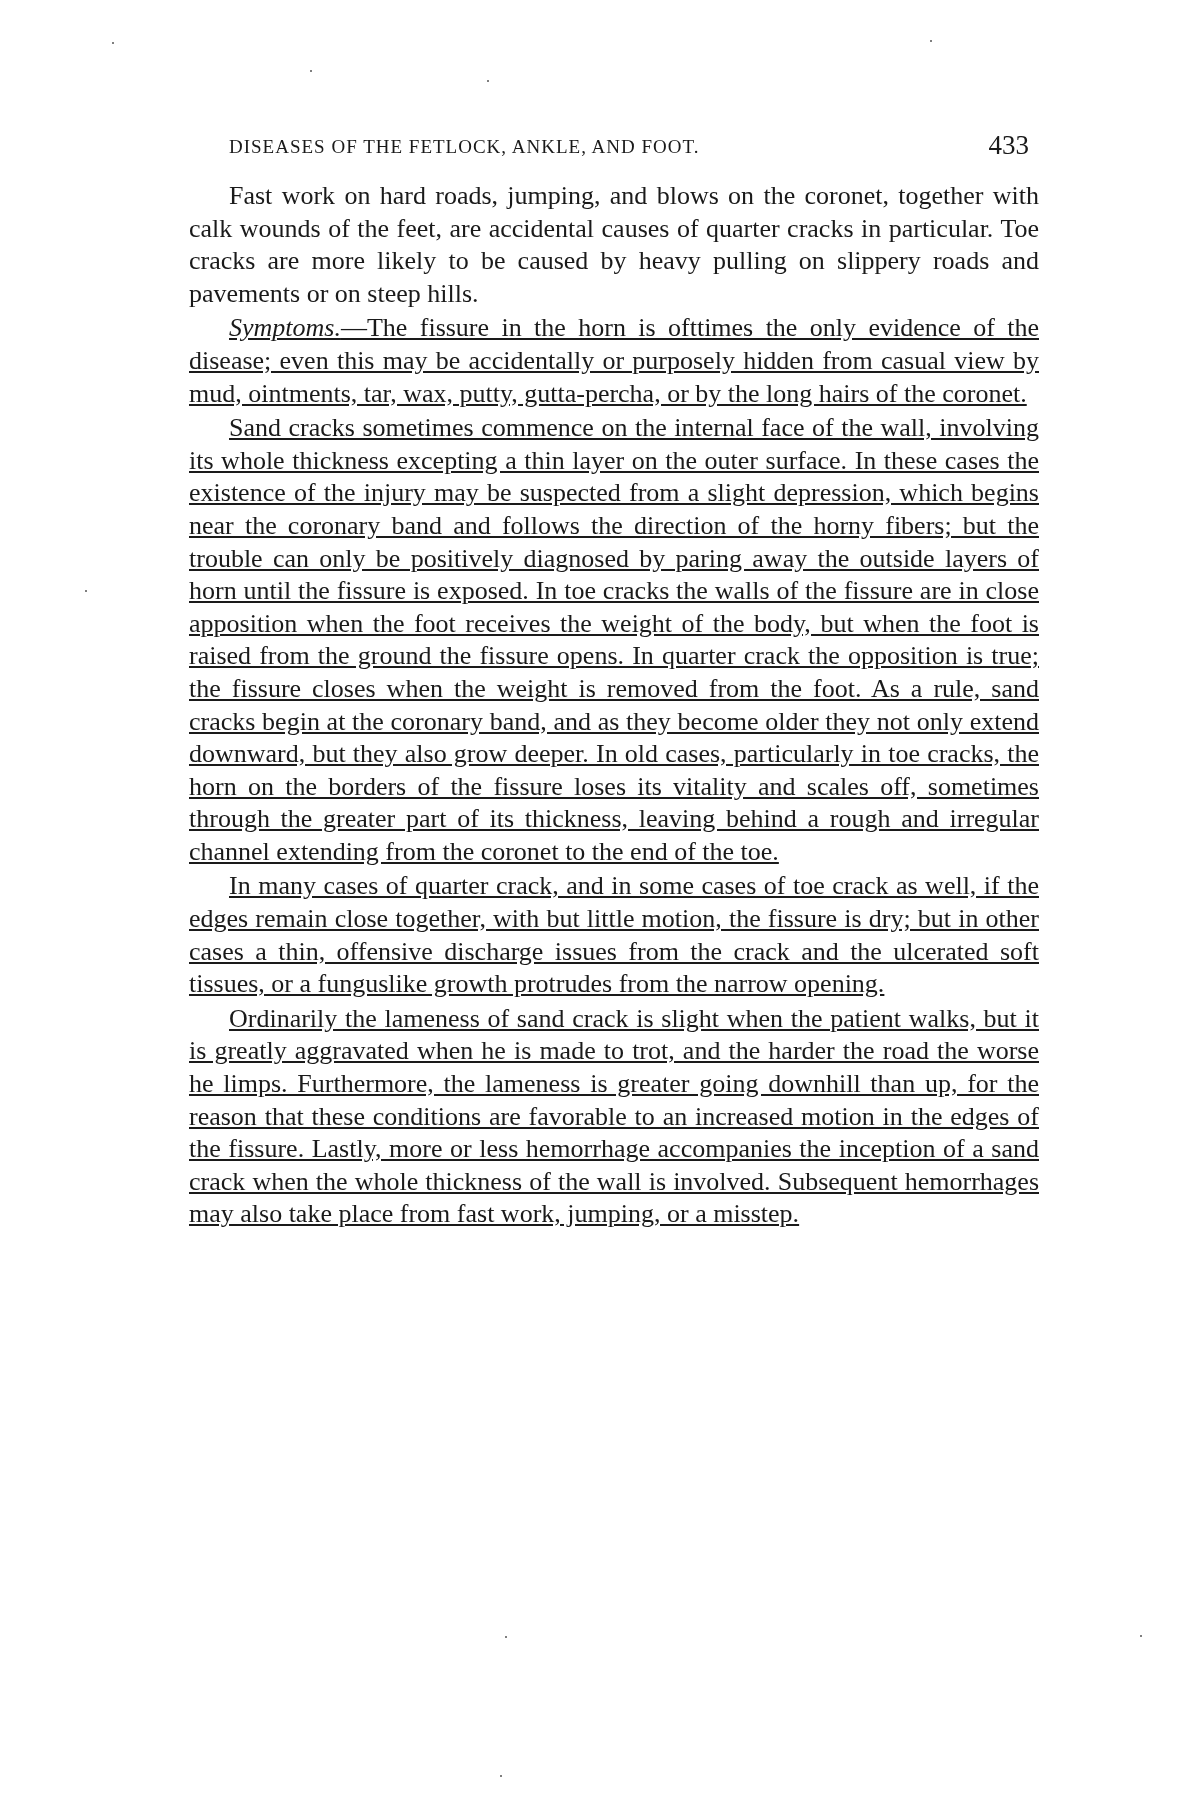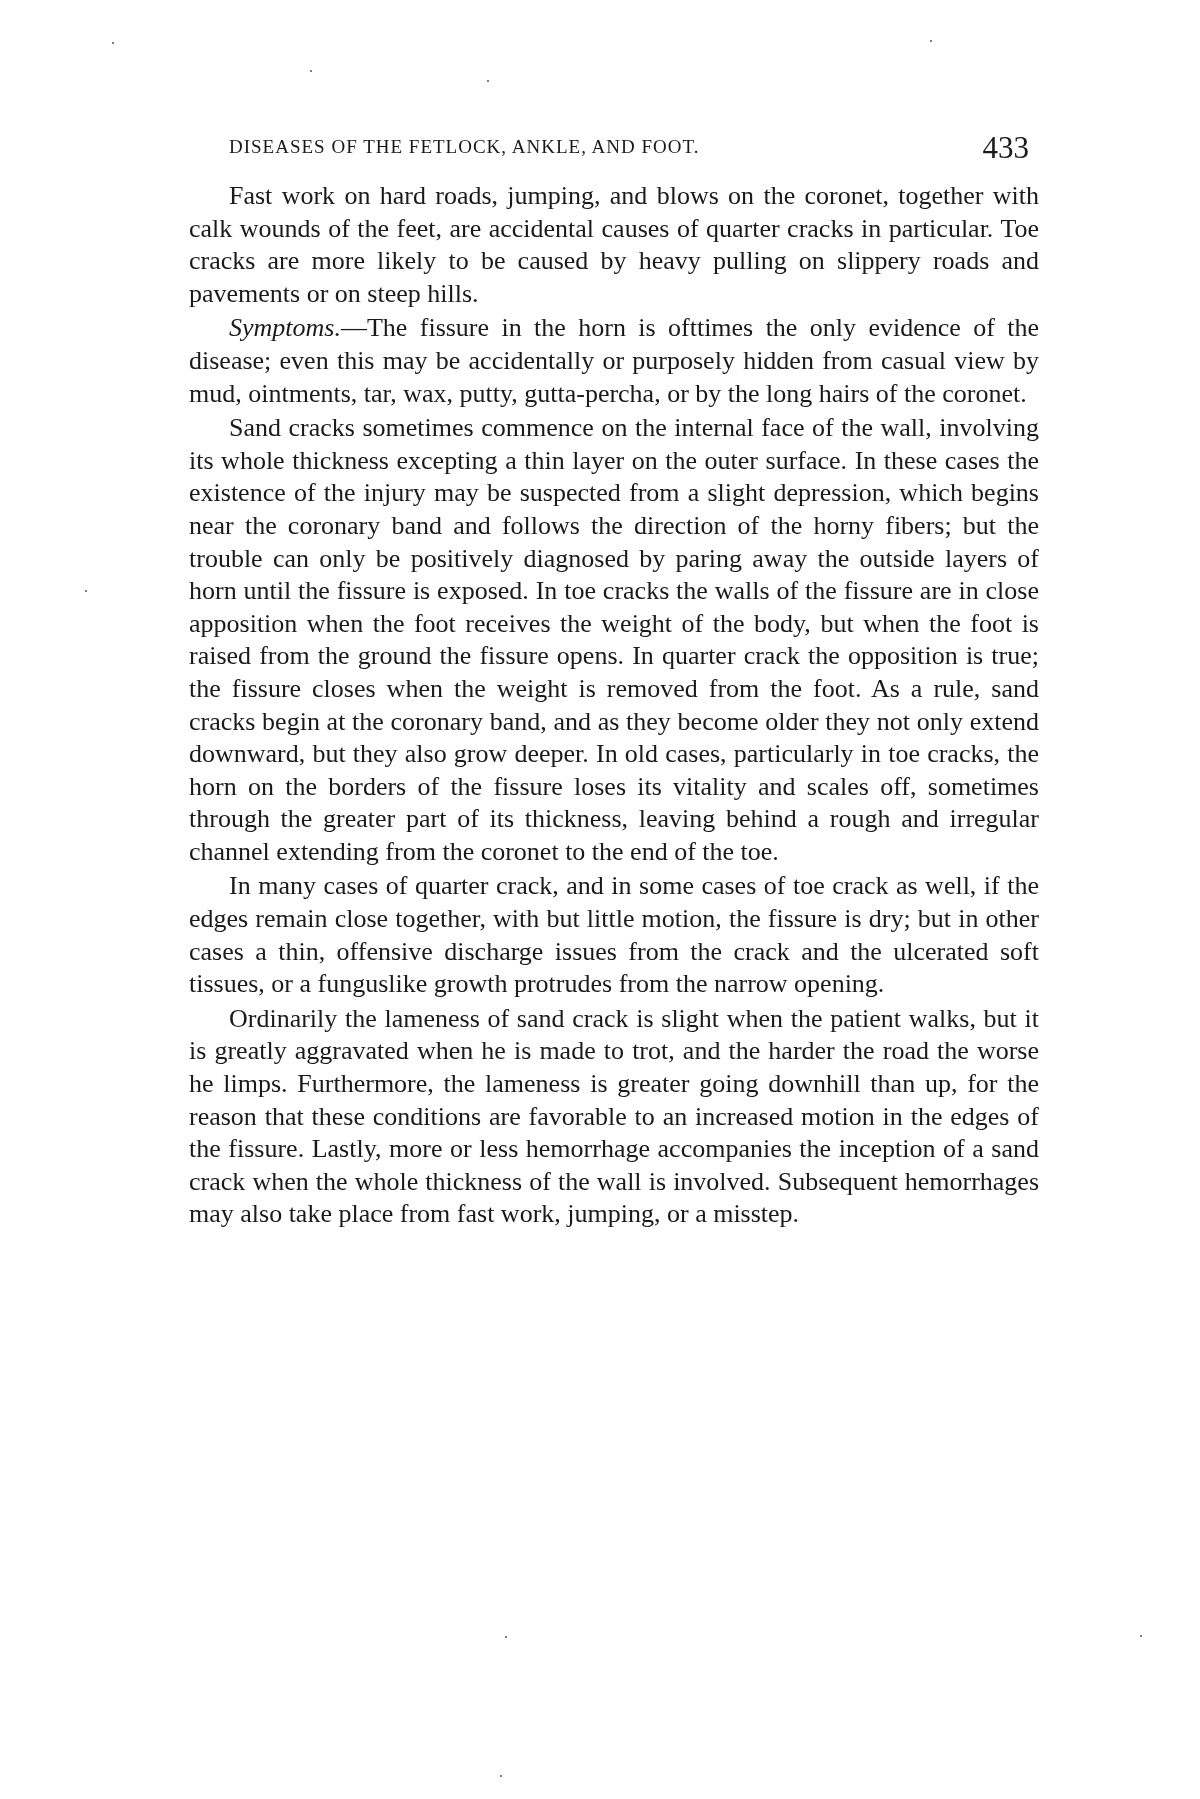--- a/index.html
+++ b/index.html
@@ -32,32 +32,33 @@
       top: 6px;
       font-size: 19px;
       letter-spacing: 1px;
       text-transform: uppercase;
       font-variant: normal;
     }
     .page-number {
       position: absolute;
       right: 10px;
       top: 0px;
-      font-size: 31px;
+      font-size: 27px;
     }
     .body-text p {
       margin: 0;
       font-size: 26px;
       line-height: 32.6px;
       text-align: justify;
       text-indent: 40px;
       hyphens: none;
     }
     .body-text p + p {
       margin-top: 2px;
+      text-decoration: underline;
     }
     .italic-lead {
       font-style: italic;
     }
     .signature {
       margin-top: 26px;
       margin-left: 12px;
       font-size: 19px;
     }
     .speck {

